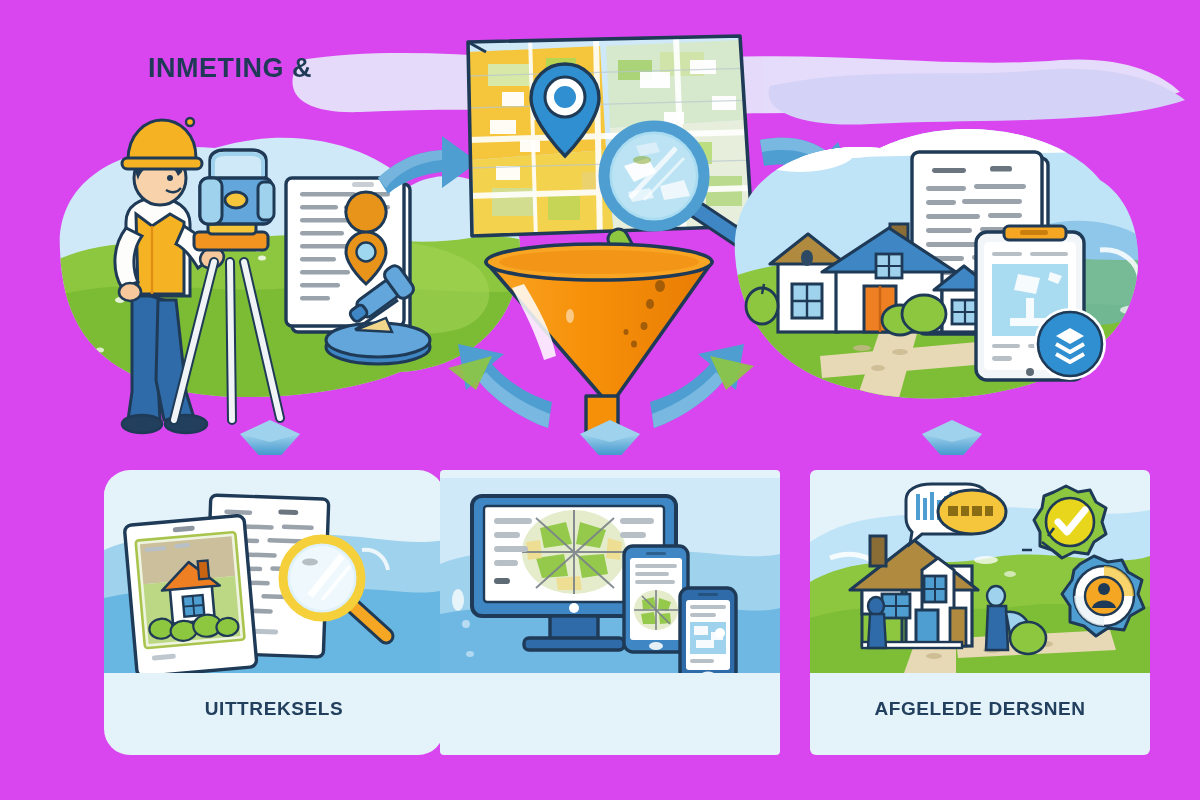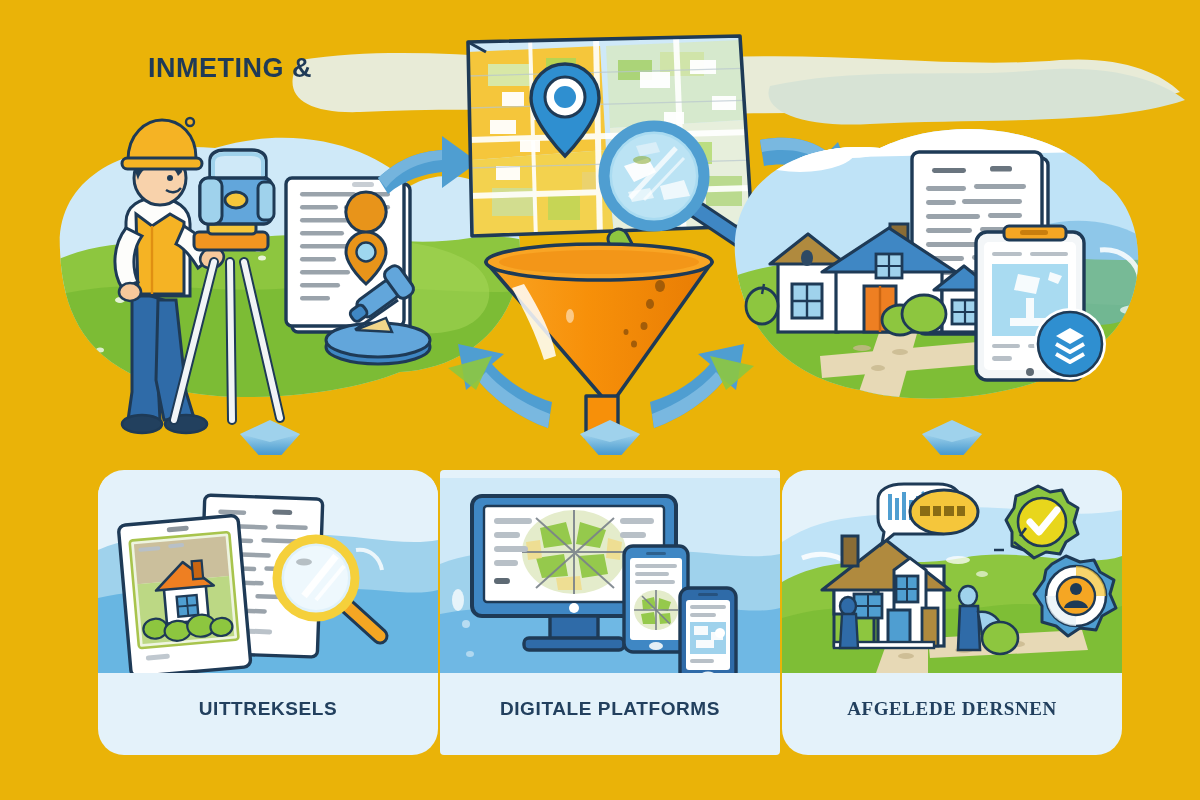--- a/index.html
+++ b/index.html
@@ -2,42 +2,42 @@
 <html><head>
 <meta charset="utf-8">
 <style>
   html,body{margin:0;padding:0;}
   body{
     width:1200px;height:800px;overflow:hidden;
     background:#ffffff;
     font-family:"Liberation Sans", sans-serif;
     position:relative;
   }
-  #stage{position:relative;width:1200px;height:800px;overflow:hidden;background:#eab308;}
+  #stage{position:relative;width:1200px;height:800px;overflow:hidden;background:#d946ef;}
 
   
   .title{
     position:absolute;left:148px;top:50px;width:330px;
     font-size:27px;font-weight:bold;line-height:1.38;
     letter-spacing:.5px;color:#1f3a57;
   }
   .title span{display:block;}
 
   
   .top-scene{position:absolute;left:0;top:0;width:1200px;height:455px;}
 
   
   .cards{position:absolute;left:0;top:470px;width:1200px;height:290px;}
   .card{
     position:absolute;top:0;width:340px;height:285px;
     background:#e4f2fa;border-radius:26px;overflow:hidden;
   }
-  .card.c1{left:98px;}
+  .card.c1{left:104px;}
   .card.c2{left:440px;border-radius:4px;}
-  .card.c3{left:782px;border-radius:26px;font-family:Liberation Serif, serif;}
+  .card.c3{left:810px;border-radius:6px;}
   .card-img{position:absolute;left:0;top:8px;width:340px;height:195px;overflow:hidden;}
   .card-label{
     position:absolute;left:0;top:228px;width:340px;text-align:center;
     font-size:19px;font-weight:bold;letter-spacing:.6px;color:#22405e;
   }
   svg{display:block;}
 </style>
 </head>
 <body>
 
@@ -614,21 +614,20 @@
             </g>
             <path d="M280 160 a5 5 0 1 1 .01 0 Z" fill="#ffffff"></path>
             <g fill="#b8c0c7">
               <rect x="250" y="181" width="24" height="4" rx="2"></rect>
             </g>
             <rect x="258" y="115" width="20" height="3" rx="1.5" fill="#1e3a56" opacity=".5"></rect>
             <ellipse cx="268" cy="197" rx="7" ry="3.5" fill="#e4eff6"></ellipse>
           </g>
         </svg>
       </div>
-      <div class="card-label">DIGITALE PLATFORMS</div>
     </div>
 
     <div class="card c3">
       <div class="card-img">
         <svg viewBox="0 0 340 195" width="340" height="195">
           <rect x="0" y="0" width="340" height="195" fill="#e4f2fa"></rect>
           <path d="M0 64 C50 30 110 40 160 32 C220 22 280 44 340 32 L340 195 L0 195 Z" fill="#bfe3f7"></path>
           <path d="M0 104 C60 70 120 92 180 80 C240 68 300 92 340 78
                    L340 195 L0 195 Z" fill="#8dc63f"></path>
           <path d="M0 140 C70 118 140 138 210 128 C270 120 310 138 340 128

